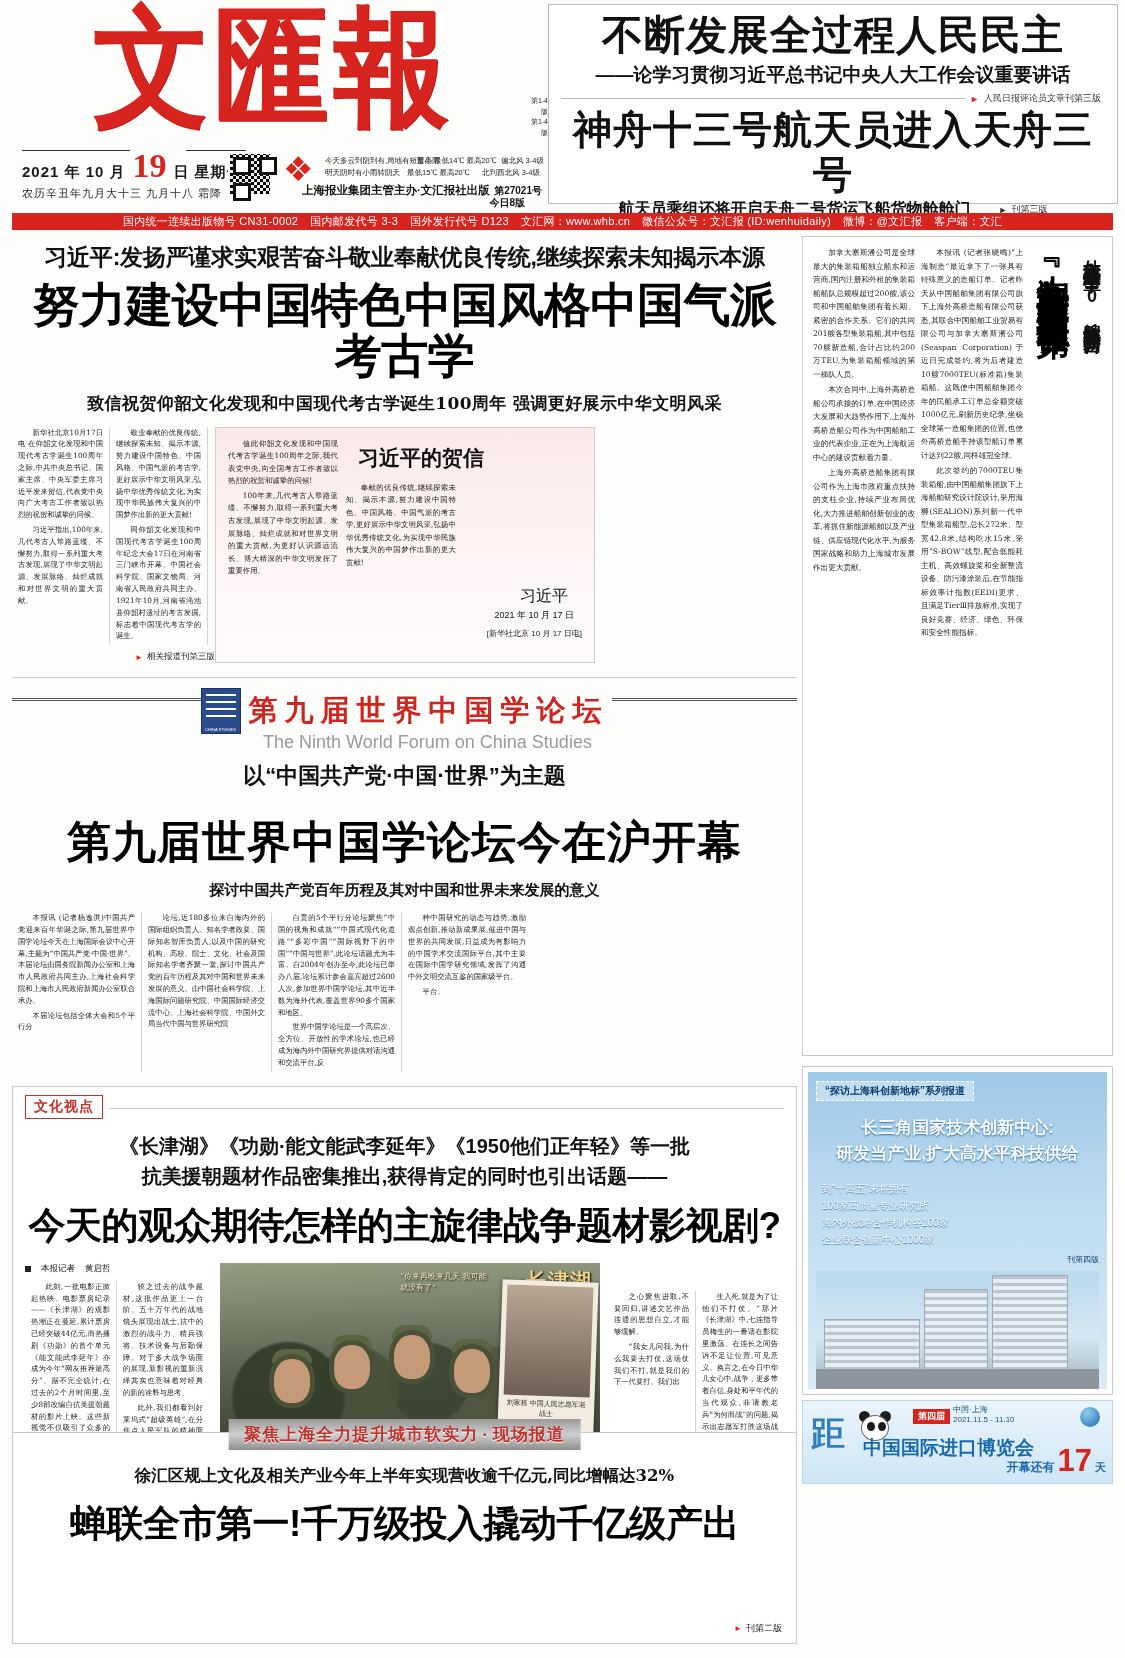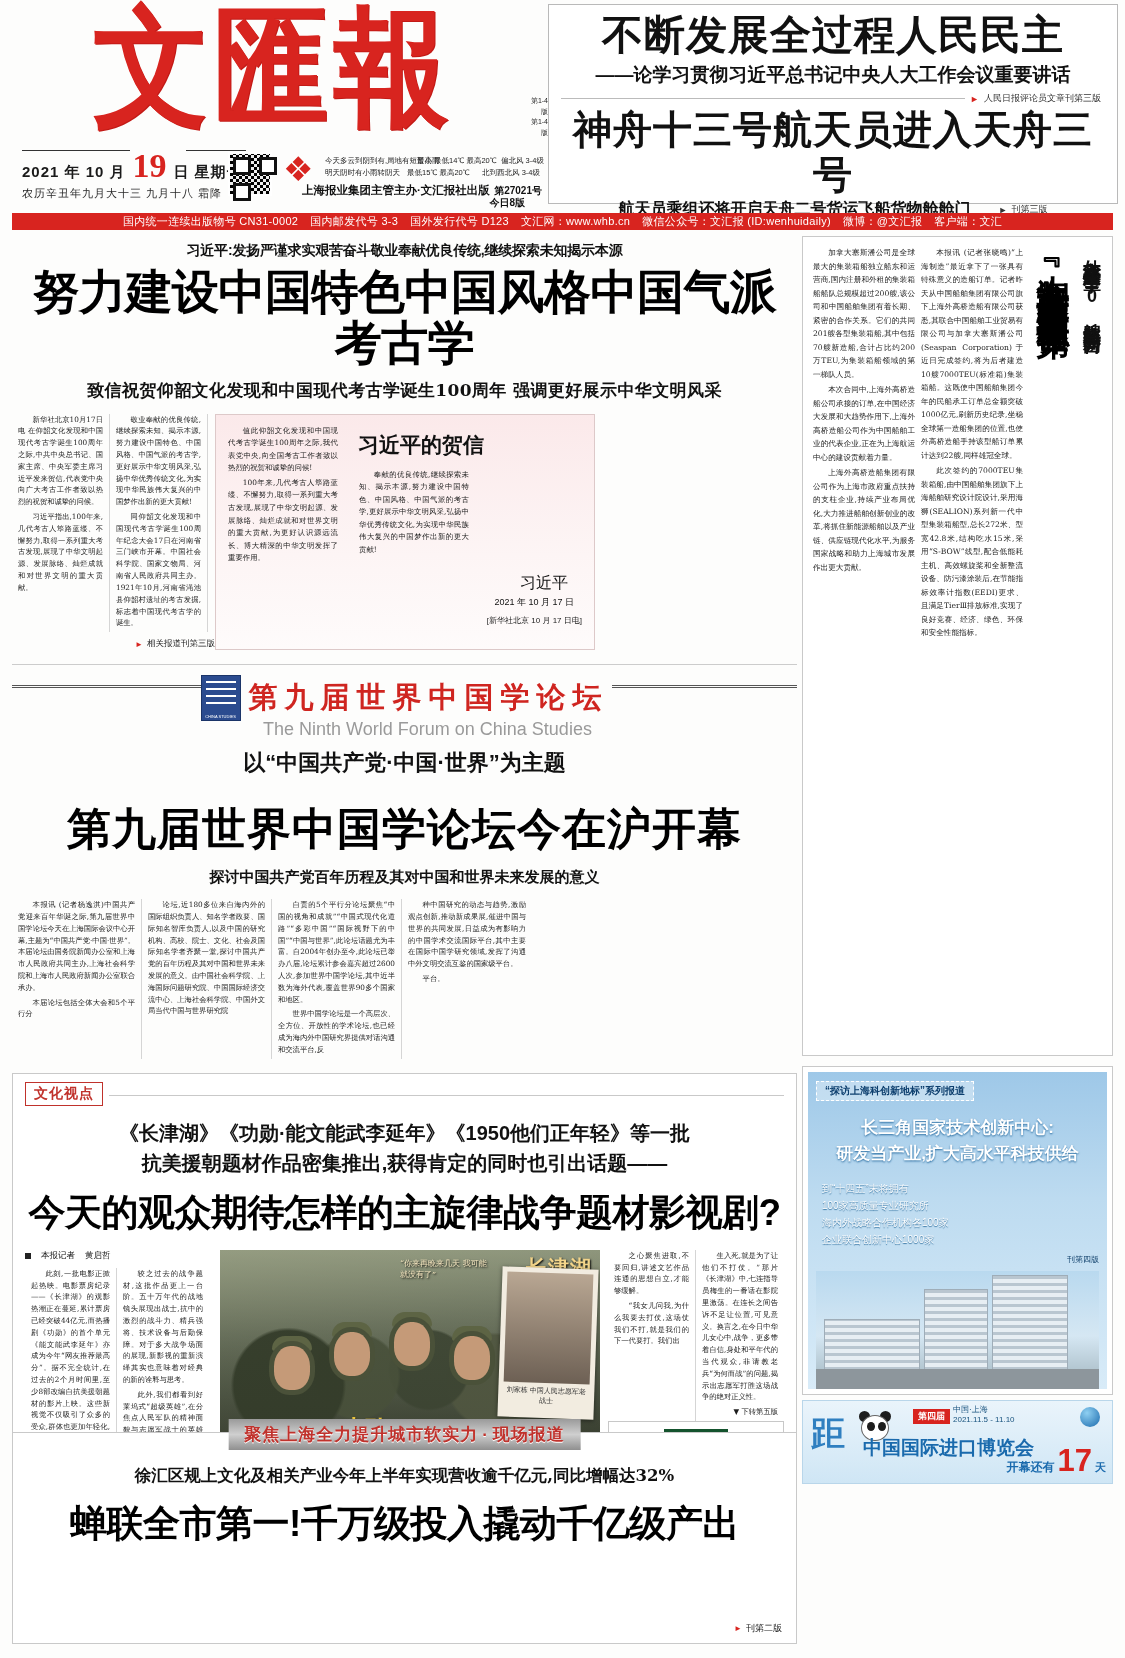--- a/index.html
+++ b/index.html
@@ -146,21 +146,21 @@
     font-size: 11px; display: flex; align-items: center; justify-content: center;
     letter-spacing: 0.3px;
   }
   .redbar span { padding: 0 6px; white-space: nowrap; }
 
   
   .leftcol { position: absolute; left: 12px; top: 236px; width: 785px; }
 
   .lead-kicker {
     font-family: "Liberation Sans", sans-serif;
-    font-size: 14px; font-weight: bold; color: #111;
+    font-size: 23px; font-weight: bold; color: #111;
     text-align: center; letter-spacing: -0.2px; padding-top: 6px;
   }
   .lead-h1 {
     font-family: "Liberation Sans", sans-serif;
     font-size: 47px; font-weight: bold; color: #000;
     text-align: center; line-height: 1.08; margin-top: 7px;
     letter-spacing: -0.5px;
   }
   .lead-sub {
     font-family: "DejaVu Serif", "Liberation Serif", serif;
@@ -184,21 +184,21 @@
   }
   .flagline .tri { color: #d8241f; font-size: 8px; }
   .flagline .txt { font-family: "Liberation Sans", sans-serif; font-size: 8.5px; color: #222; }
 
   
   .hexin {
     width: 380px; border: 1px solid #ddc9c9;
     background: linear-gradient(180deg, #fbe9ea 0%, #fdf5f5 60%, #fefbfb 100%);
     padding: 10px 12px 8px 12px; position: relative;
   }
-  .hexin-inner { display: flex; gap: 21px; }
+  .hexin-inner { display: flex; gap: 8px; }
   .hx-col {
     width: 110px;
     font-family: "DejaVu Serif", "Liberation Serif", serif;
     font-size: 7.4px; line-height: 1.7; color: #1c1c1c; text-align: justify;
   }
   .hx-col p { text-indent: 2em; margin-bottom: 2px; }
   .hx-title {
     position: absolute; left: 140px; top: 16px; width: 130px;
     font-family: "Liberation Sans", sans-serif;
     font-size: 21px; font-weight: bold; color: #111; text-align: center;
@@ -362,21 +362,21 @@
     margin-top: 4px; display: flex; justify-content: space-between;
   }
   .cul-quote-box {
     margin-top: 8px; border-top: 1px solid #ccc; padding-top: 6px;
   }
   .cul-quote-h {
     font-family: "Liberation Sans", sans-serif; font-size: 13px; font-weight: bold;
     color: #111; text-align: center; line-height: 1.5;
   }
   .cul-right { width: 180px; }
-  .cul-right .bodycol { width: 88px; }
+  .cul-right .bodycol { width: 88px; margin-top: 28px; }
   .zhuanban {
     border: 1px solid #c8c8c8; margin-top: 0; padding: 6px 8px 8px 8px;
   }
   .zb-badge {
     background: #14532d; color: #fff; font-family: "Liberation Sans", sans-serif;
     font-size: 11px; font-weight: bold; padding: 2px 10px; display: inline-block;
     margin: 0 auto 6px auto;
   }
   .zb-title {
     font-family: "Liberation Sans", sans-serif; font-size: 12.5px; font-weight: bold;

